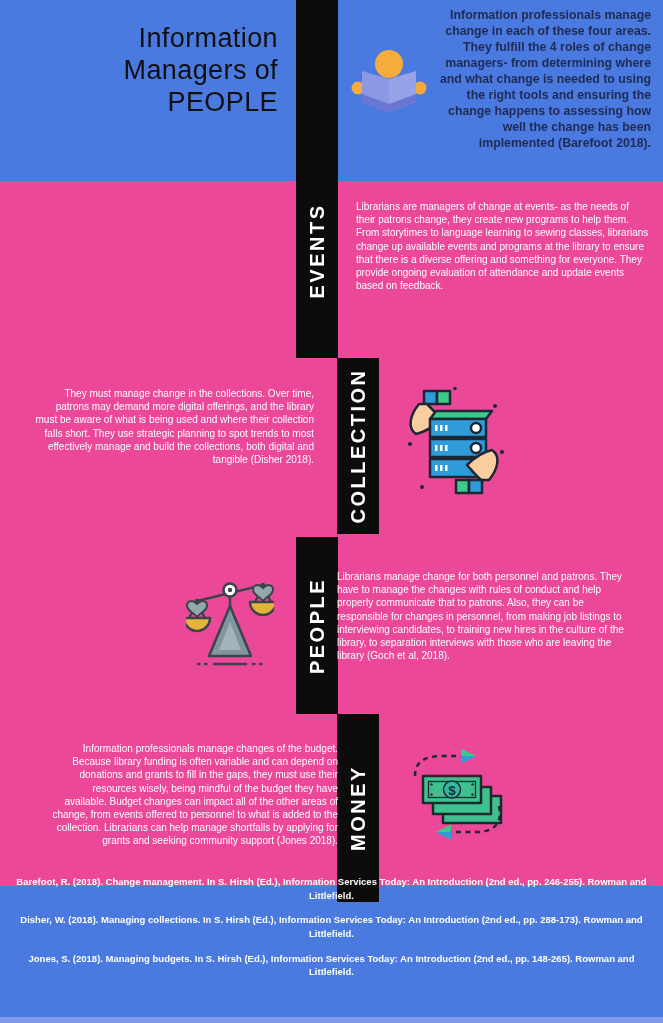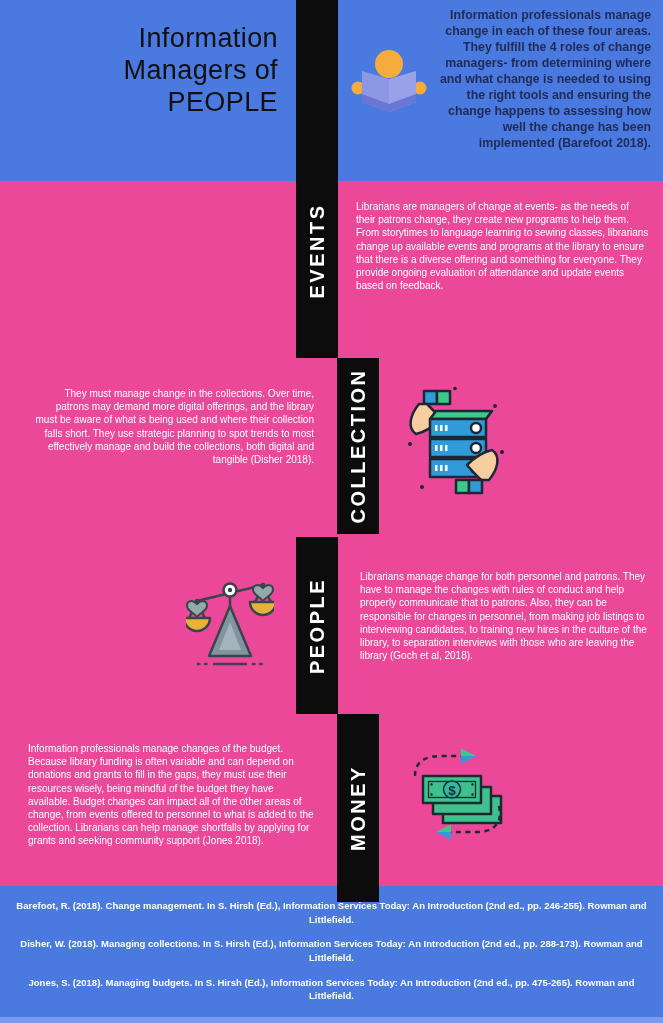--- a/index.html
+++ b/index.html
@@ -42,34 +42,34 @@
   .intro {
     left:439px; top:8px; width:212px;
     color:#1f2b54; font-size:12.3px; line-height:1.3; font-weight:bold;
     text-align:right;
   }
 
   
   .para { position:absolute; color:#ffffff; font-size:10px; line-height:1.32; }
   .para-events     { left:356px; top:200px; width:294px; text-align:left; }
   .para-collection { left:32px;  top:387px; width:282px; text-align:right; }
-  .para-people     { left:360px; top:570px; width:298px; text-align:left; }
-  .para-money      { left:28px;  top:742px; width:286px; text-align:left; }
+  .para-people     { left:337px; top:570px; width:298px; text-align:left; }
+  .para-money      { left:52px;  top:742px; width:286px; text-align:right; }
 
   
   .icon { position:absolute; }
   .icon-reading  { left:350px; top:48px; }
   .icon-calendar { left:183px; top:211px; }
   .icon-servers  { left:398px; top:386px; }
   .icon-scales   { left:186px; top:570px; }
   .icon-money    { left:405px; top:746px; }
 
   
   .refs {
-    left:0; top:888px; width:663px; height:126px;
+    left:0; top:864px; width:663px; height:126px;
     display:flex; flex-direction:column; justify-content:space-evenly;
     box-sizing:border-box; padding:0 14px;
   }
   .ref {
     color:#ffffff; font-size:9.5px; font-weight:bold; line-height:1.45;
     text-align:center;
   }
 </style>
 </head>
 <body>
@@ -206,16 +206,16 @@
       <text x="47" y="48.5" font-size="13.5" font-weight="bold" fill="#1c2a2e" text-anchor="middle">$</text>
       <path d="M94,60 C98,78 88,86 72,86 L46,86" fill="none" stroke="#1c2a2e" stroke-width="2.5" stroke-dasharray="5 4.5"></path>
       <polygon points="46,78.5 46,93.5 31,86" fill="#3ec98c"></polygon>
       <polygon points="46,86 31,86 46,93.5" fill="#2f9bd8"></polygon>
     </svg>
   </div>
 
   <div class="abs refs">
     <div class="ref">Barefoot, R. (2018). Change management. In S. Hirsh (Ed.), Information Services Today: An Introduction (2nd ed., pp. 246-255). Rowman and Littlefield.</div>
     <div class="ref">Disher, W. (2018). Managing collections. In S. Hirsh (Ed.), Information Services Today: An Introduction (2nd ed., pp. 288-173). Rowman and Littlefield.</div>
-    <div class="ref">Jones, S. (2018). Managing budgets. In S. Hirsh (Ed.), Information Services Today: An Introduction (2nd ed., pp. 475-265). Rowman and Littlefield.</div>
+    <div class="ref">Jones, S. (2018). Managing budgets. In S. Hirsh (Ed.), Information Services Today: An Introduction (2nd ed., pp. 148-265). Rowman and Littlefield.</div>
   </div>
 
 </div>
 
 </body></html>

